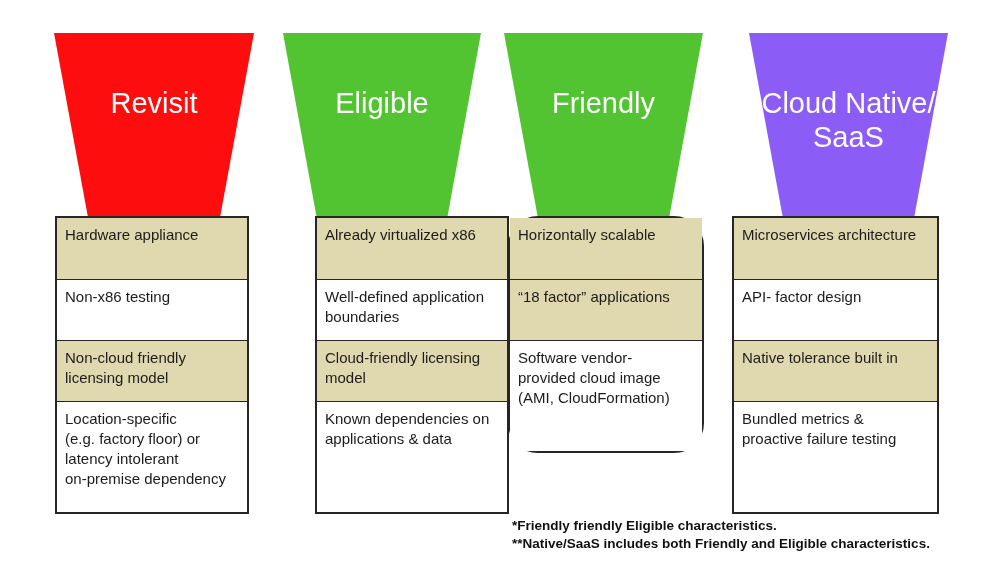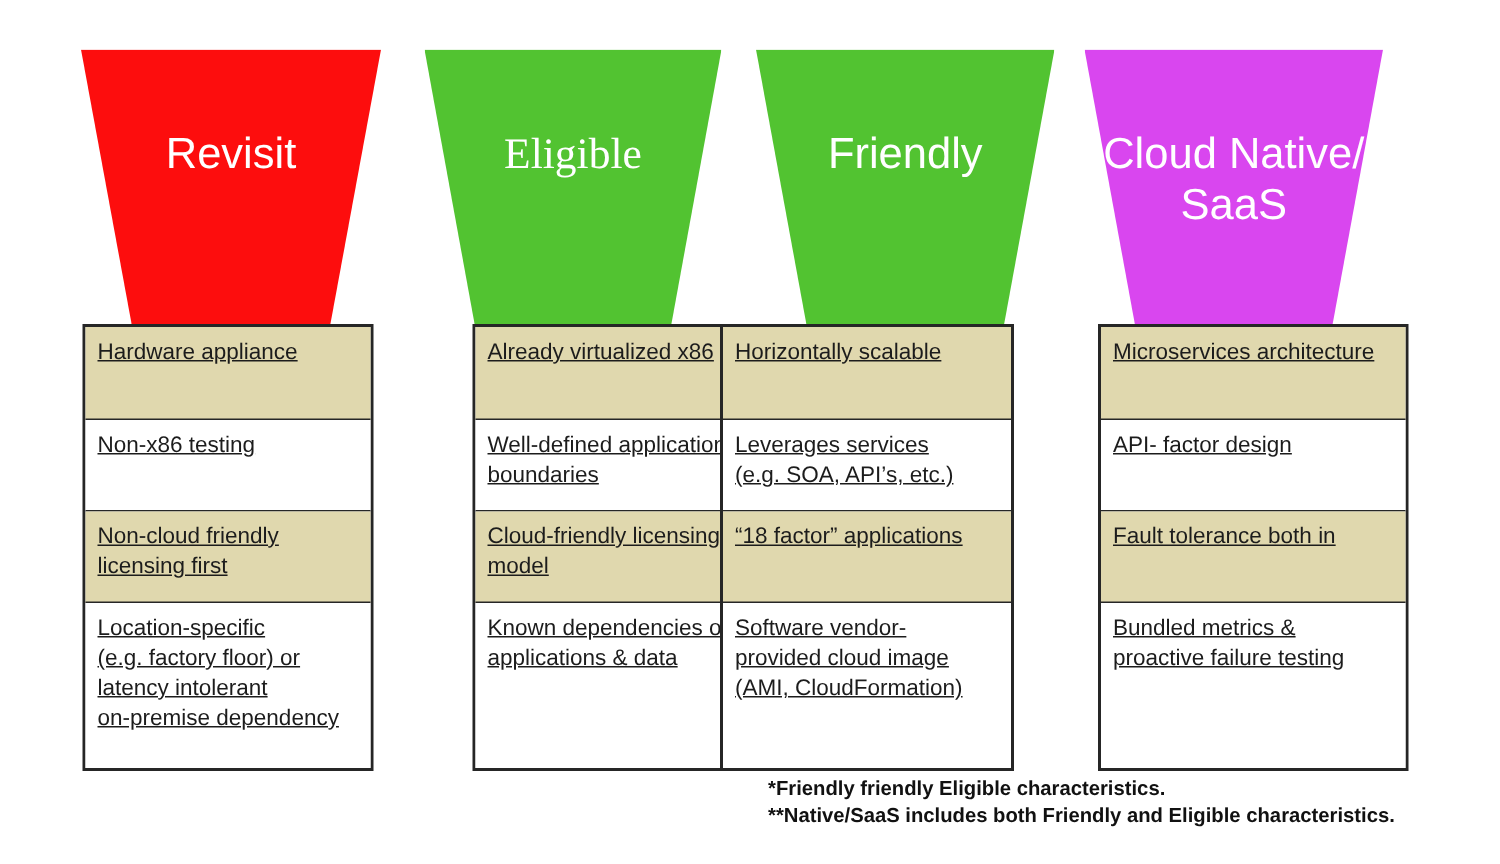--- a/index.html
+++ b/index.html
@@ -19,46 +19,45 @@
     clip-path: polygon(0 0, 100% 0, 81.2% 100%, 18.8% 100%);
     color: #ffffff;
     text-align: center;
     box-sizing: border-box;
     padding-top: 19px;
     font-size: 29px;
     line-height: 34px;
     white-space: pre-line;
   }
   #trap-0 { left: 54px;  width: 200px; background: #FD0D0D; }
-  #trap-1 { left: 283px; width: 198px; background: #52C331; font-family: Liberation Serif, serif; }
+  #trap-1 { left: 283px; width: 198px; background: #52C331; }
   #trap-2 { left: 504px; width: 199px; background: #52C331; }
-  #trap-3 { left: 723px; width: 199px; background: #d946ef; }
+  #trap-3 { left: 749px; width: 199px; background: #8b5cf6; }
 
   
   .card {
     position: absolute;
     top: 216px;
     border: 2px solid #262626;
     background: #ffffff;
   }
   #card-0 { left: 55px;  width: 190px; }
   #card-1 { left: 283px; width: 190px; margin-left: 32px; }
-  #card-2 { left: 480px; width: 192px; }
+  #card-2 { left: 508px; width: 192px; border-radius: 30px; }
   #card-3 { left: 732px; width: 203px; }
 
   .cell {
     box-sizing: border-box;
     padding: 7px 7px 4px 8px;
     font-size: 15px;
     line-height: 20px;
     color: #1c1c1c;
     white-space: pre-line;
     border-bottom: 1.5px solid #262626;
     background: #ffffff;
-    text-decoration: underline;
   }
   .cell.tan { background: #E0D8AE; }
   .cell.r0 { height: 62px; }
   .cell.r1 { height: 61px; }
   .cell.r2 { height: 61px; }
   .cell.r3 { height: 110px; border-bottom: none; }
 
   
   #footnotes {
     position: absolute;
@@ -86,51 +85,49 @@
   </div>
   <div class="trap" id="trap-3">
     <span>Cloud Native/
 SaaS</span>
   </div>
 
   <div class="card" id="card-0">
     <div class="cell tan r0">Hardware appliance</div>
     <div class="cell r1">Non-x86 testing</div>
     <div class="cell tan r2">Non-cloud friendly
-licensing first</div>
+licensing model</div>
     <div class="cell r3">Location-specific
 (e.g. factory floor) or
 latency intolerant
 on-premise dependency</div>
   </div>
 
   <div class="card" id="card-1">
     <div class="cell tan r0">Already virtualized x86</div>
     <div class="cell r1">Well-defined application
 boundaries</div>
     <div class="cell tan r2">Cloud-friendly licensing
 model</div>
     <div class="cell r3">Known dependencies on
 applications &amp; data</div>
   </div>
 
   <div class="card" id="card-2">
     <div class="cell tan r0">Horizontally scalable</div>
-    <div class="cell r1">Leverages services
-(e.g. SOA, API’s, etc.)</div>
     <div class="cell tan r2">“18 factor” applications</div>
     <div class="cell r3">Software vendor-
 provided cloud image
 (AMI, CloudFormation)</div>
   </div>
 
   <div class="card" id="card-3">
     <div class="cell tan r0">Microservices architecture</div>
     <div class="cell r1">API- factor design</div>
-    <div class="cell tan r2">Fault tolerance both in</div>
+    <div class="cell tan r2">Native tolerance built in</div>
     <div class="cell r3">Bundled metrics &amp;
 proactive failure testing</div>
   </div>
 
   <div id="footnotes">
     <div>*Friendly friendly Eligible characteristics.</div>
     <div>**Native/SaaS includes both Friendly and Eligible characteristics.</div>
   </div>
 
 </div>

